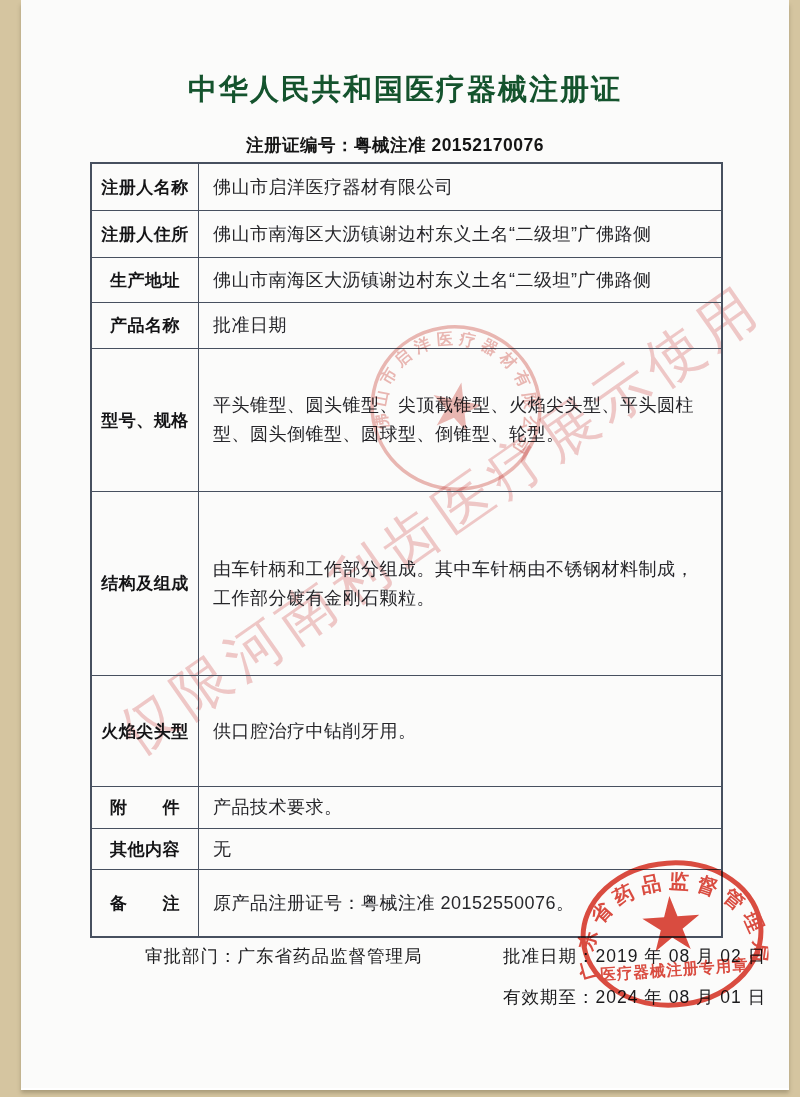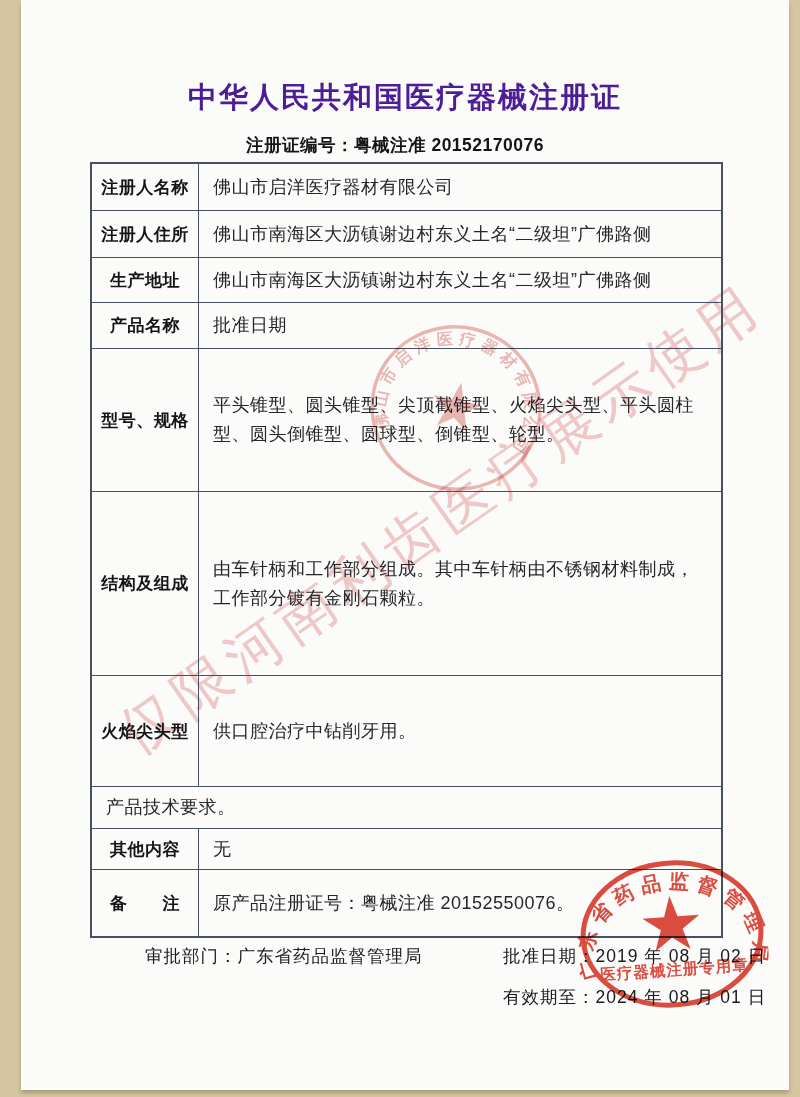--- a/index.html
+++ b/index.html
@@ -8,22 +8,22 @@
     background:#d5c5a0;
     font-family:"Liberation Sans","DejaVu Sans",sans-serif;
     color:#1c1c1e;
   }
   .paper{
     position:absolute;left:21px;top:0;width:768px;height:1088px;
     background:#fbfbfa;
     box-shadow:0 2px 0 #ffffff,0 5px 4px rgba(90,80,55,.35);
   }
   .title{
-    position:absolute;left:0;top:78px;width:768px;text-align:center;
-    font-size:29px;font-weight:900;letter-spacing:2px;color:#4c1d95;
+    position:absolute;left:0;top:70px;width:768px;text-align:center;
+    font-size:29px;font-weight:900;letter-spacing:2px;color:#14532d;
   }
   .subtitle{
     position:absolute;left:0;top:133px;width:748px;text-align:center;
     font-size:17.5px;font-weight:700;letter-spacing:.5px;color:#151515;
   }
   .cert-table{
     position:absolute;left:69px;top:162px;width:633px;
     border:2px solid #47505f;box-sizing:border-box;background:transparent;
   }
   .trow{display:flex;box-sizing:border-box;border-top:1.5px solid #47505f;}
@@ -91,20 +91,21 @@
       </div>
       <div class="trow r5">
         <div class="cell-label">结构及组成</div>
         <div class="cell-value">由车针柄和工作部分组成。其中车针柄由不锈钢材料制成，工作部分镀有金刚石颗粒。</div>
       </div>
       <div class="trow r6">
         <div class="cell-label">火焰尖头型</div>
         <div class="cell-value">供口腔治疗中钻削牙用。</div>
       </div>
       <div class="trow r7">
+        <div class="cell-label">附　　件</div>
         <div class="cell-value">产品技术要求。</div>
       </div>
       <div class="trow r8">
         <div class="cell-label">其他内容</div>
         <div class="cell-value">无</div>
       </div>
       <div class="trow r9">
         <div class="cell-label">备　　注</div>
         <div class="cell-value">原产品注册证号：粤械注准 20152550076。</div>
       </div>

